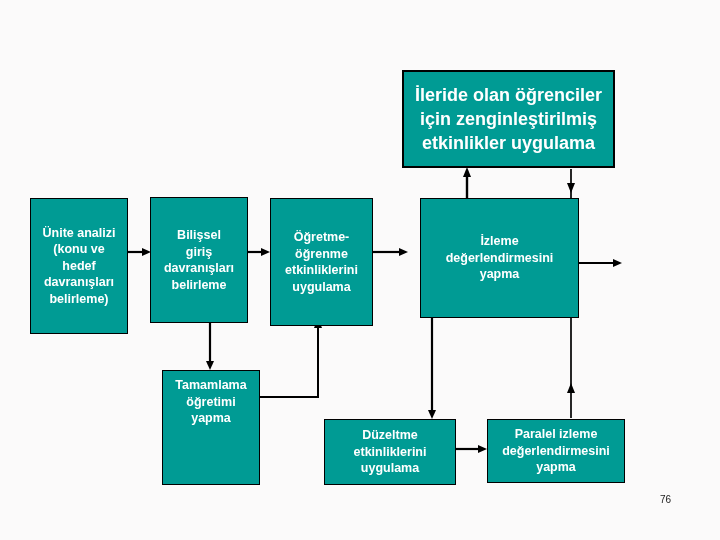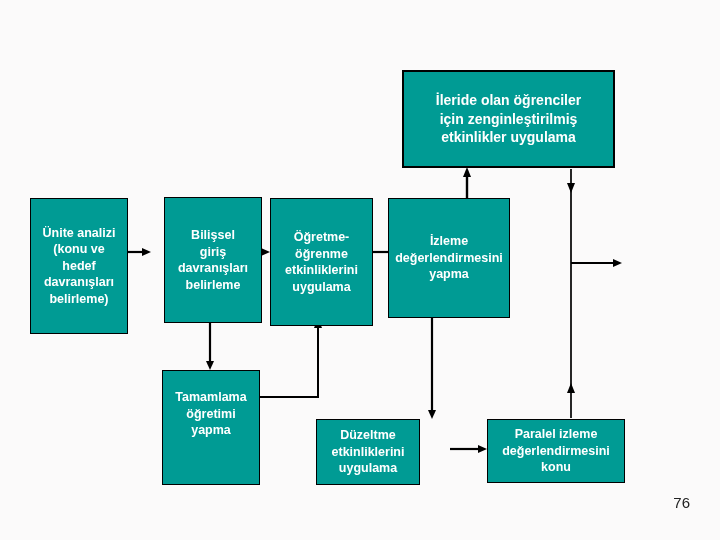--- a/index.html
+++ b/index.html
@@ -38,31 +38,31 @@
     font-weight: bold;
     font-size: 12.5px;
     line-height: 1.32;
   }
   .node span {
     white-space: pre-line;
     display: block;
     width: 100%;
   }
   .node-lg {
-    font-size: 14px;
+    font-size: 18px;
     line-height: 1.35;
     border-width: 2px;
   }
   .page-number {
     position: absolute;
     left: 660px;
     top: 494px;
     width: 30px;
-    text-align: right;
-    font-size: 15px;
+    text-align: left;
+    font-size: 10px;
     color: #222222;
     font-weight: normal;
   }
 </style>
 </head>
 <body>
 
 <div class="slide">
 
   <svg class="connectors" width="720" height="540" viewBox="0 0 720 540" stroke="#000000" fill="#000000">
@@ -126,54 +126,54 @@
   </div>
 
   <div class="node" style="left:30px;top:198px;width:98px;height:136px">
     <span>Ünite analizi
 (konu ve
 hedef
 davranışları
 belirleme)</span>
   </div>
 
-  <div class="node" style="left:164px;top:197px;width:98px;height:126px">
+  <div class="node" style="left:150px;top:197px;width:98px;height:126px">
     <span>Bilişsel
 giriş
 davranışları
 belirleme</span>
   </div>
 
   <div class="node" style="left:270px;top:198px;width:103px;height:128px">
     <span>Öğretme-
 öğrenme
 etkinliklerini
 uygulama</span>
   </div>
 
-  <div class="node" style="left:388px;top:198px;width:122px;height:120px">
+  <div class="node" style="left:420px;top:198px;width:159px;height:120px">
     <span>İzleme
 değerlendirmesini
 yapma</span>
   </div>
 
 
-  <div class="node" style="left:162px;top:370px;width:98px;height:115px;align-items:flex-start;padding-top:18px">
+  <div class="node" style="left:162px;top:370px;width:98px;height:115px;align-items:flex-start;padding-top:6px">
     <span>Tamamlama
 öğretimi
 yapma</span>
   </div>
 
-  <div class="node" style="left:316px;top:419px;width:104px;height:66px">
+  <div class="node" style="left:324px;top:419px;width:132px;height:66px">
     <span>Düzeltme
 etkinliklerini
 uygulama</span>
   </div>
 
   <div class="node" style="left:487px;top:419px;width:138px;height:64px">
     <span>Paralel izleme
 değerlendirmesini
-konu</span>
+yapma</span>
   </div>
 
   <div class="page-number">76</div>
 
 </div>
 
 </body></html>

